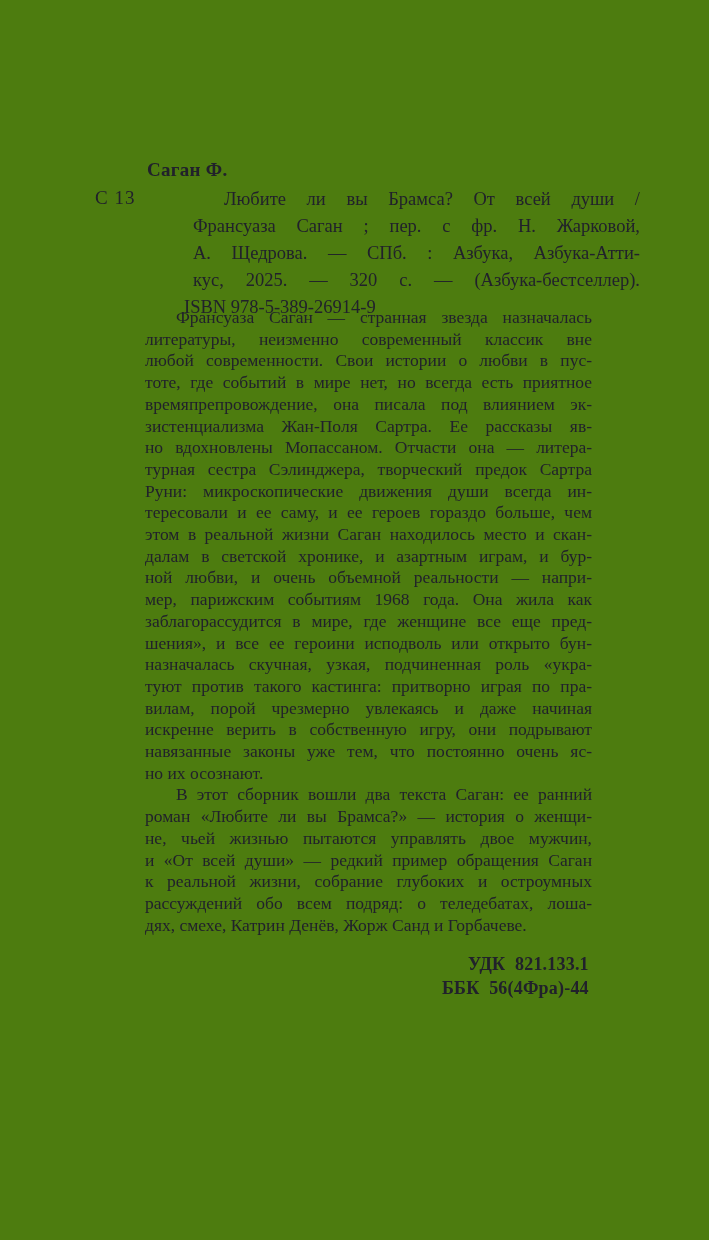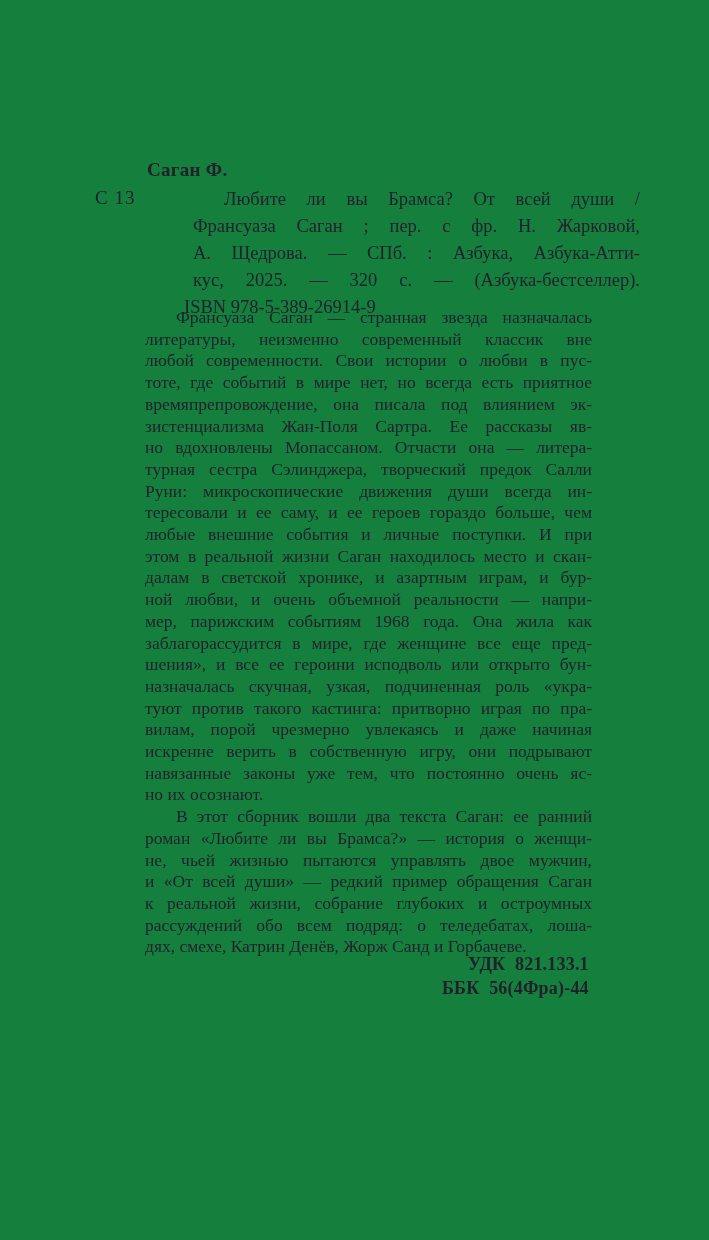--- a/index.html
+++ b/index.html
@@ -4,21 +4,21 @@
 <style>
   html, body {
     margin: 0;
     padding: 0;
     background: #ffffff;
   }
   .page {
     position: relative;
     width: 709px;
     height: 1240px;
-    background: #15803d;
+    background: #4d7c0f;
     font-family: "Liberation Serif", serif;
     color: #21212b;
     overflow: hidden;
   }
   .author-heading {
     position: absolute;
     left: 147px;
     top: 159px;
     font-size: 19px;
     font-weight: bold;
@@ -103,24 +103,23 @@
 
   <div class="annotation">
     <div class="para indent-first">
         <div class="tline">Франсуаза Саган — странная звезда назначалась</div>
         <div class="tline">литературы, неизменно современный классик вне</div>
         <div class="tline">любой современности. Свои истории о любви в пус-</div>
         <div class="tline">тоте, где событий в мире нет, но всегда есть приятное</div>
         <div class="tline">времяпрепровождение, она писала под влиянием эк-</div>
         <div class="tline">зистенциализма Жан-Поля Сартра. Ее рассказы яв-</div>
         <div class="tline">но вдохновлены Мопассаном. Отчасти она — литера-</div>
-        <div class="tline">турная сестра Сэлинджера, творческий предок Салли</div>
+        <div class="tline">турная сестра Сэлинджера, творческий предок Сартра</div>
         <div class="tline">Руни: микроскопические движения души всегда ин-</div>
         <div class="tline">тересовали и ее саму, и ее героев гораздо больше, чем</div>
-        <div class="tline">любые внешние события и личные поступки. И при</div>
         <div class="tline">этом в реальной жизни Саган находилось место и скан-</div>
         <div class="tline">далам в светской хронике, и азартным играм, и бур-</div>
         <div class="tline">ной любви, и очень объемной реальности — напри-</div>
         <div class="tline">мер, парижским событиям 1968 года. Она жила как</div>
         <div class="tline">заблагорассудится в мире, где женщине все еще пред-</div>
         <div class="tline">шения», и все ее героини исподволь или открыто бун-</div>
         <div class="tline">назначалась скучная, узкая, подчиненная роль «укра-</div>
         <div class="tline">туют против такого кастинга: притворно играя по пра-</div>
         <div class="tline">вилам, порой чрезмерно увлекаясь и даже начиная</div>
         <div class="tline">искренне верить в собственную игру, они подрывают</div>

